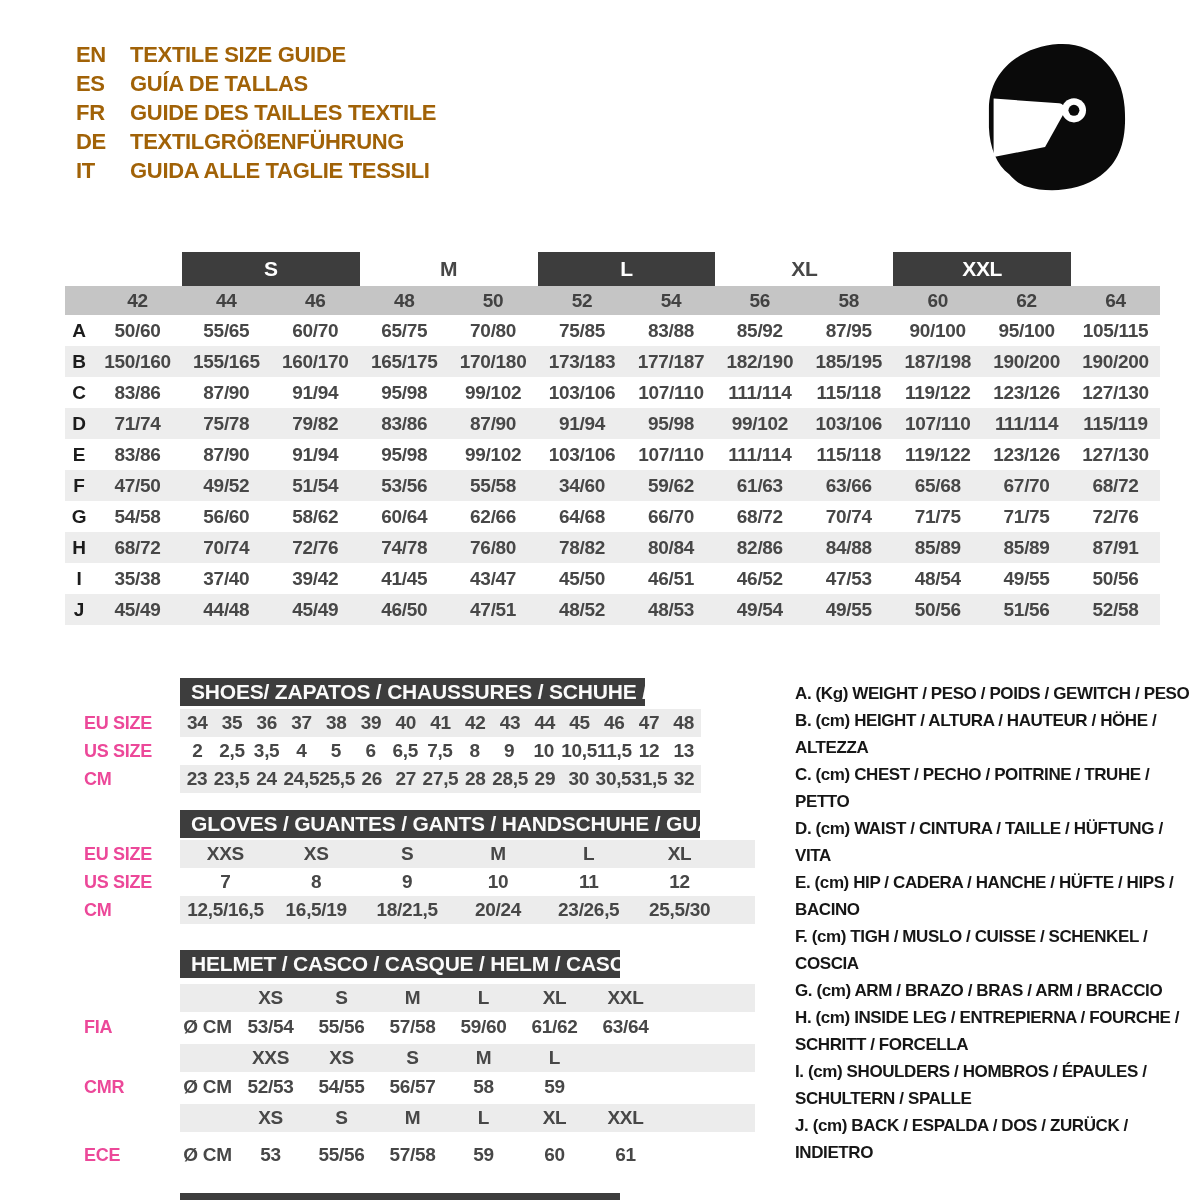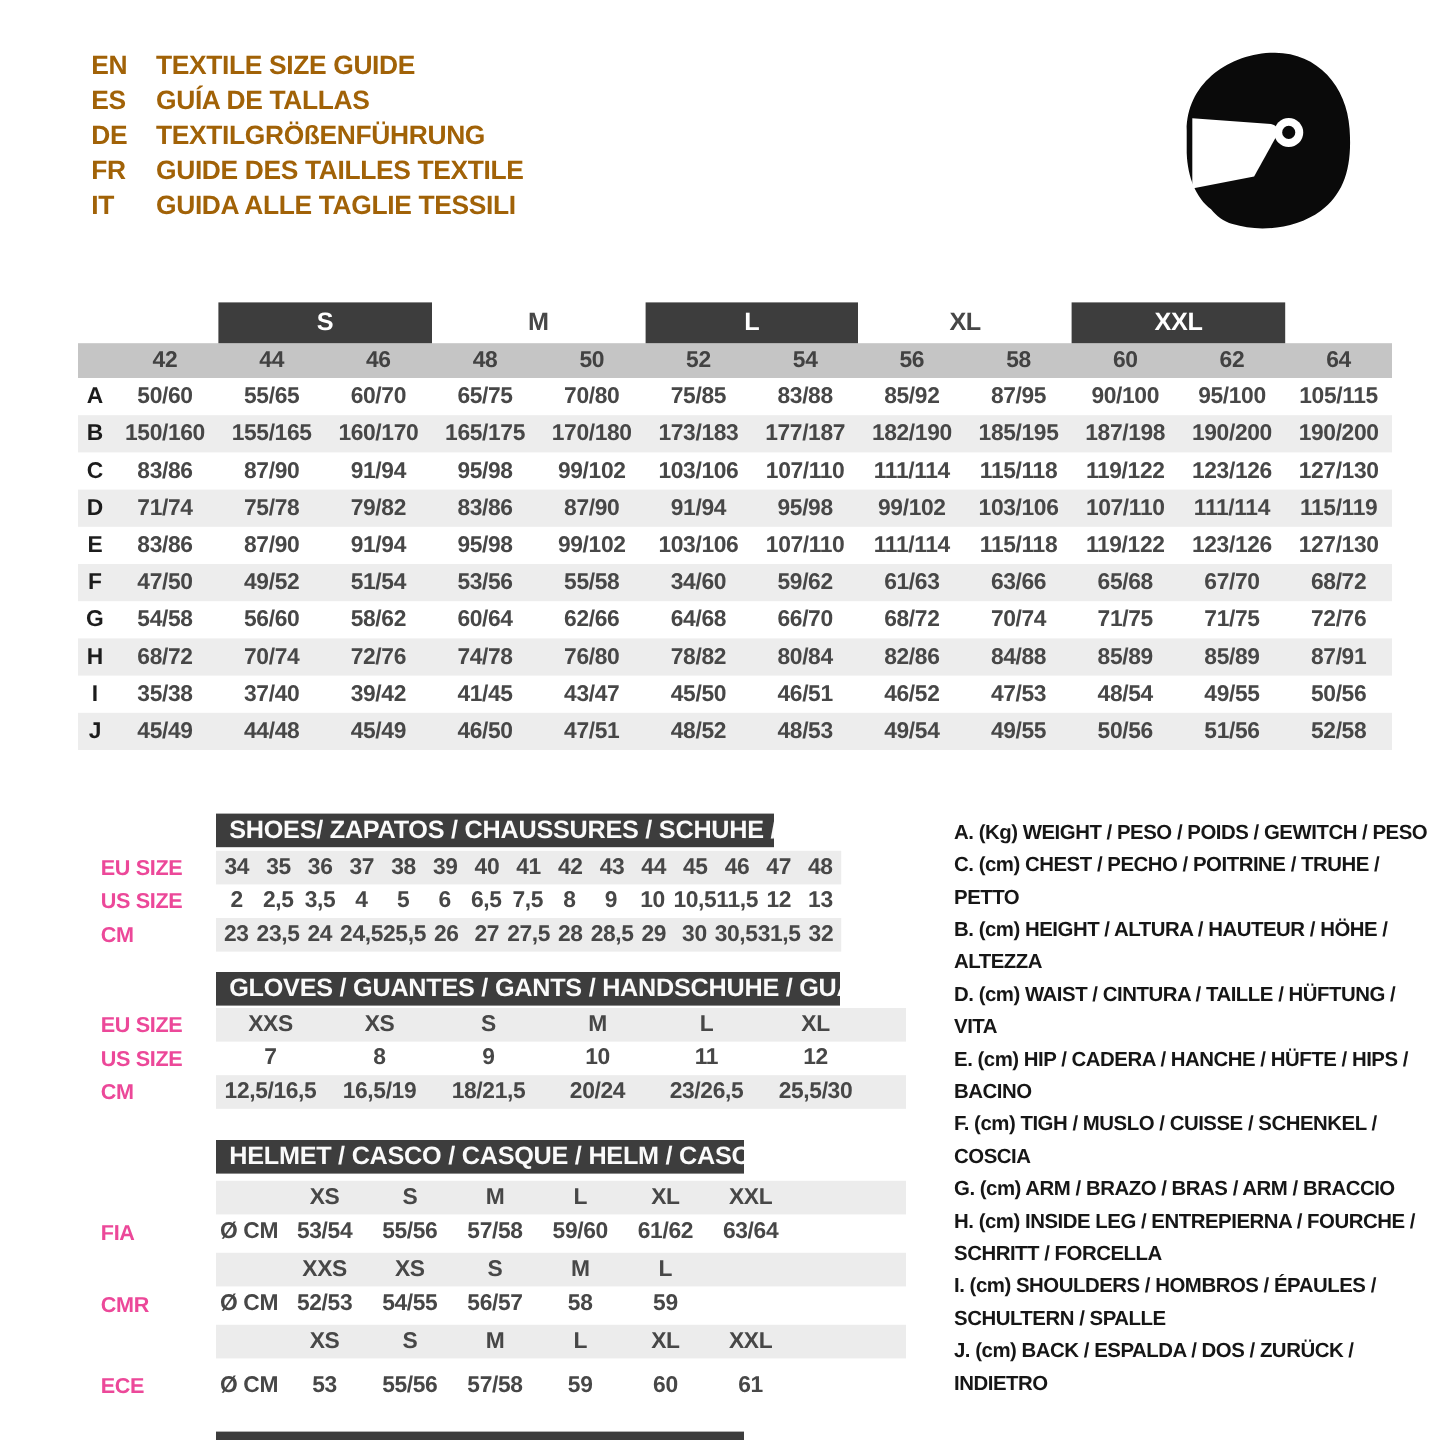--- a/index.html
+++ b/index.html
@@ -53,26 +53,26 @@
   <div class="lang-block">
       <div class="lang-row">
         <div class="lang-code">EN</div>
         <div class="lang-title">TEXTILE SIZE GUIDE</div>
       </div>
       <div class="lang-row">
         <div class="lang-code">ES</div>
         <div class="lang-title">GUÍA DE TALLAS</div>
       </div>
       <div class="lang-row">
+        <div class="lang-code">FR</div>
+        <div class="lang-title">GUIDE DES TAILLES TEXTILE</div>
+      </div>
+      <div class="lang-row">
         <div class="lang-code">DE</div>
         <div class="lang-title">TEXTILGRÖßENFÜHRUNG</div>
-      </div>
-      <div class="lang-row">
-        <div class="lang-code">FR</div>
-        <div class="lang-title">GUIDE DES TAILLES TEXTILE</div>
       </div>
       <div class="lang-row">
         <div class="lang-code">IT</div>
         <div class="lang-title">GUIDA ALLE TAGLIE TESSILI</div>
       </div>
     </div>
 
   <div class="helmet-icon">
     <svg viewBox="0 0 200 210" width="156" height="166">
       <path d="M40 181 C24 169 15 147 14 121 L14 97 C14 49 55 17 103 14 C151 11 185 48 188 95 C191 137 182 164 157 183 C131 202 92 206 63 197 C53 194 46 188 40 181 Z" fill="#0a0a0a"></path>
@@ -401,22 +401,22 @@
         <div>57/58</div>
         <div>59</div>
         <div>60</div>
         <div>61</div>
       </div>
       <div class="side-label" style="top: 1140px;">ECE</div>
     </div>
 
   <div class="legend">
       <div class="legend-item">A. (Kg) WEIGHT / PESO / POIDS / GEWITCH / PESO</div>
+      <div class="legend-item">B. (cm) HEIGHT / ALTURA / HAUTEUR / HÖHE / ALTEZZA</div>
       <div class="legend-item">C. (cm) CHEST / PECHO / POITRINE / TRUHE / PETTO</div>
-      <div class="legend-item">B. (cm) HEIGHT / ALTURA / HAUTEUR / HÖHE / ALTEZZA</div>
       <div class="legend-item">D. (cm) WAIST / CINTURA / TAILLE / HÜFTUNG / VITA</div>
       <div class="legend-item">E. (cm) HIP / CADERA / HANCHE / HÜFTE / HIPS / BACINO</div>
       <div class="legend-item">F. (cm) TIGH / MUSLO / CUISSE / SCHENKEL / COSCIA</div>
       <div class="legend-item">G. (cm) ARM / BRAZO / BRAS / ARM / BRACCIO</div>
       <div class="legend-item">H. (cm) INSIDE LEG / ENTREPIERNA / FOURCHE / SCHRITT / FORCELLA</div>
       <div class="legend-item">I. (cm) SHOULDERS / HOMBROS / ÉPAULES / SCHULTERN / SPALLE</div>
       <div class="legend-item">J. (cm) BACK / ESPALDA / DOS / ZURÜCK / INDIETRO</div>
     </div>
 
   <div class="bottom-bar"></div>

